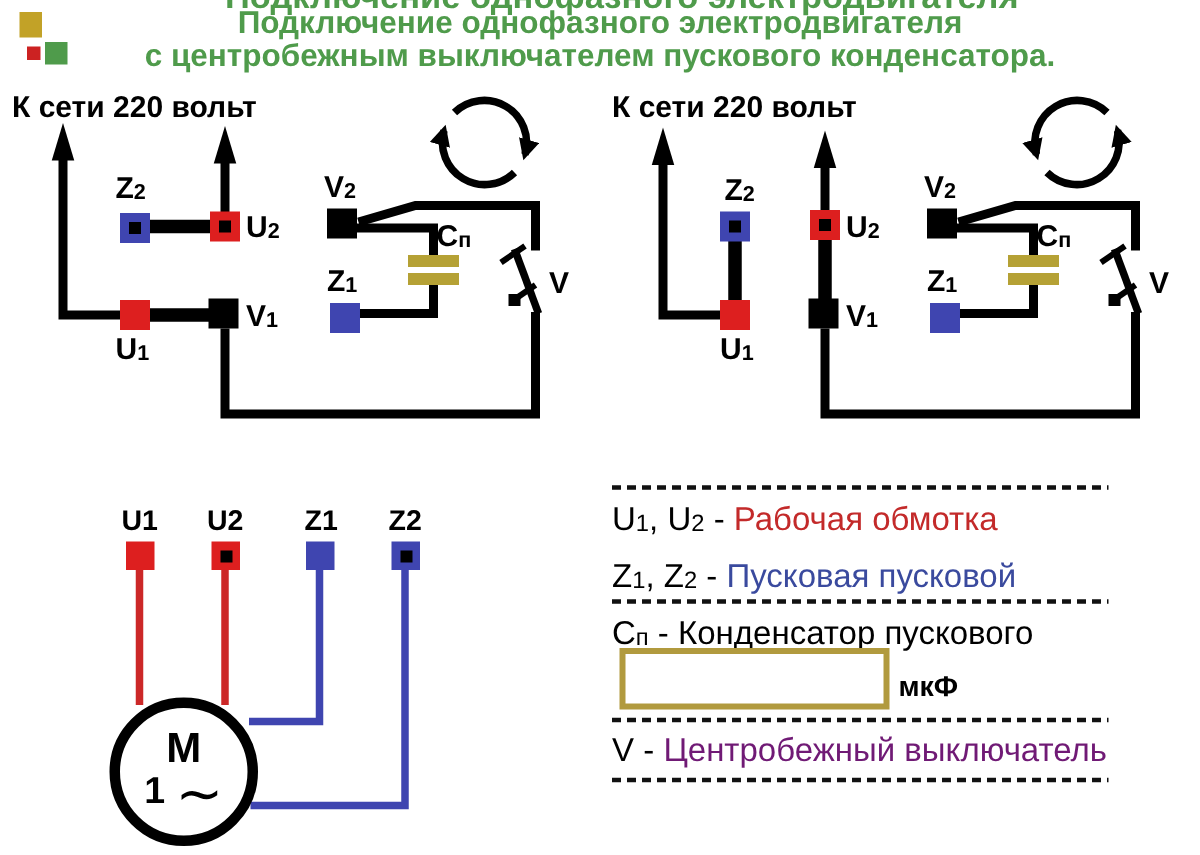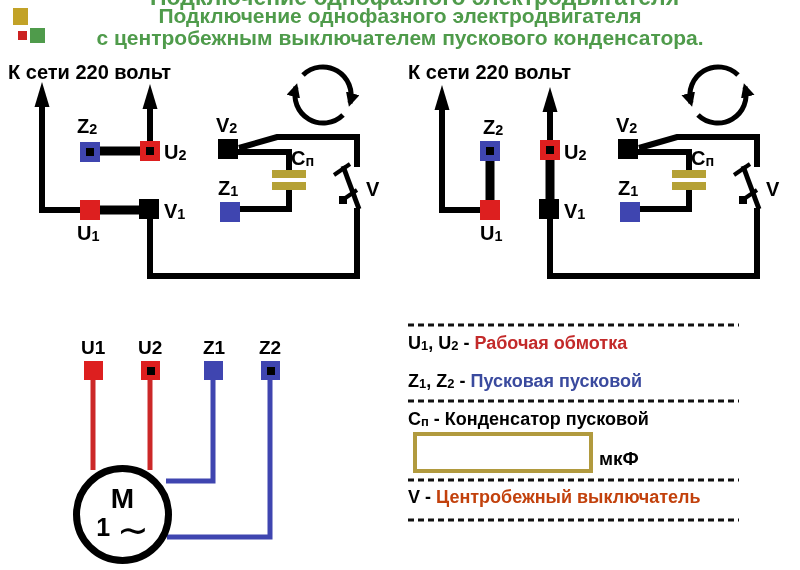--- a/index.html
+++ b/index.html
@@ -16,21 +16,21 @@
   .msq{width:19px;height:19px;}
   .sq-red{background:#dd1f1f;}
   .sq-blue{background:#3f45b0;}
   .sq-black{background:#000;}
   .dot{position:absolute;left:50%;top:50%;width:8px;height:8px;margin:-4px 0 0 -4px;background:#000;}
   .motor-circle{box-sizing:border-box;width:99px;height:99px;border:7px solid #000;border-radius:50%;
                 background:#fff;text-align:center;}
   .motor-m{font-weight:bold;font-size:28px;line-height:1;margin-top:13px;}
   .motor-phase{font-weight:bold;font-size:25px;line-height:1;margin-top:2px;}
   .motor-tilde{font-size:38px;line-height:0;vertical-align:-7px;font-weight:normal;}
-  .leg{font-weight:bold;font-size:18px;color:#000;white-space:nowrap;line-height:1.15;text-align:center;}
+  .leg{font-weight:normal;font-size:22px;color:#000;white-space:nowrap;line-height:1.15;text-align:center;}
   .capbox{box-sizing:border-box;width:180px;height:41px;border:4px solid #b19a3e;background:#fff;}
   .unit{font-weight:bold;font-size:19px;color:#000;}
   svg{position:absolute;left:0;top:0;}
 </style>
 </head>
 <body>
 
 <div id="canvas">
 
   <svg width="800" height="570" viewBox="0 0 800 570">
@@ -173,21 +173,21 @@
     <div class="motor-phase"><span>1</span> <span class="motor-tilde">∼</span></div>
   </div>
 
   <div class="abs leg" style="left:408px;top:333px;">
     <span><span>U</span><span class="sub">1</span><span>, U</span><span class="sub">2</span><span> - </span></span><span style="color:#c32a2a">Рабочая обмотка</span>
   </div>
   <div class="abs leg" style="left:408px;top:371px;">
     <span><span>Z</span><span class="sub">1</span><span>, Z</span><span class="sub">2</span><span> - </span></span><span style="color:#3a4a9e">Пусковая пусковой</span>
   </div>
   <div class="abs leg" style="left:408px;top:409px;">
-    <span><span>С</span><span class="sub">п</span><span> - </span></span><span style="color:#000000">Конденсатор пусковой</span>
+    <span><span>С</span><span class="sub">п</span><span> - </span></span><span style="color:#000000">Конденсатор пускового</span>
   </div>
   <div class="abs capbox" style="left:413px;top:432px;"></div>
   <div class="abs unit" style="left:599px;top:448px;">мкФ</div>
   <div class="abs leg" style="left:408px;top:487px;">
-    <span><span>V</span><span> - </span></span><span style="color:#c2410c">Центробежный выключатель</span>
+    <span><span>V</span><span> - </span></span><span style="color:#701a75">Центробежный выключатель</span>
   </div>
 
 </div>
 
 </body></html>

